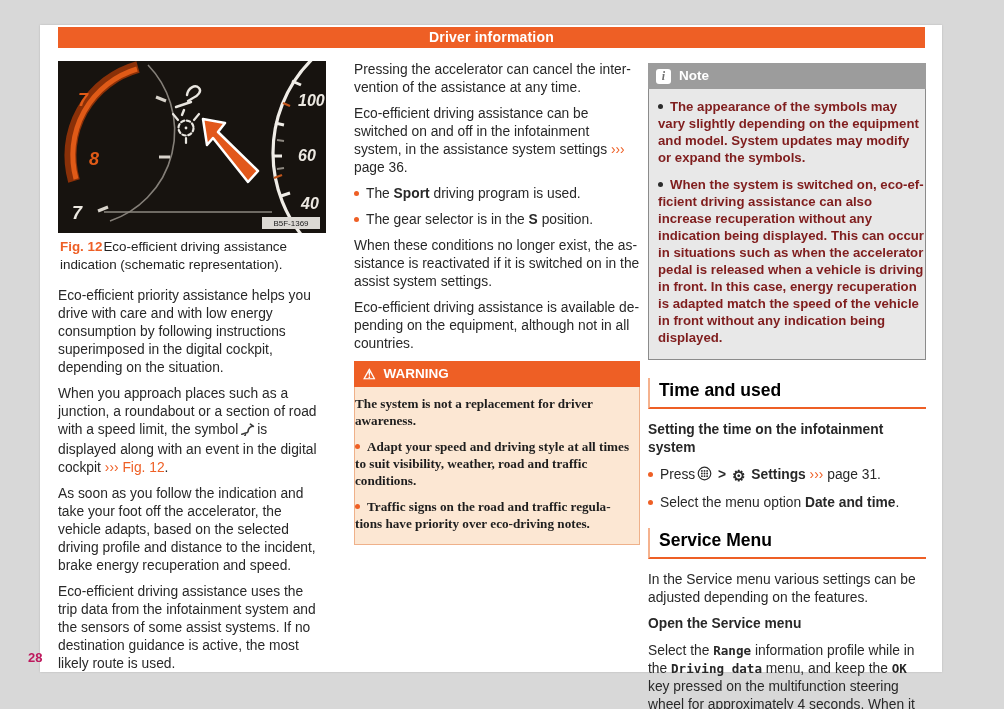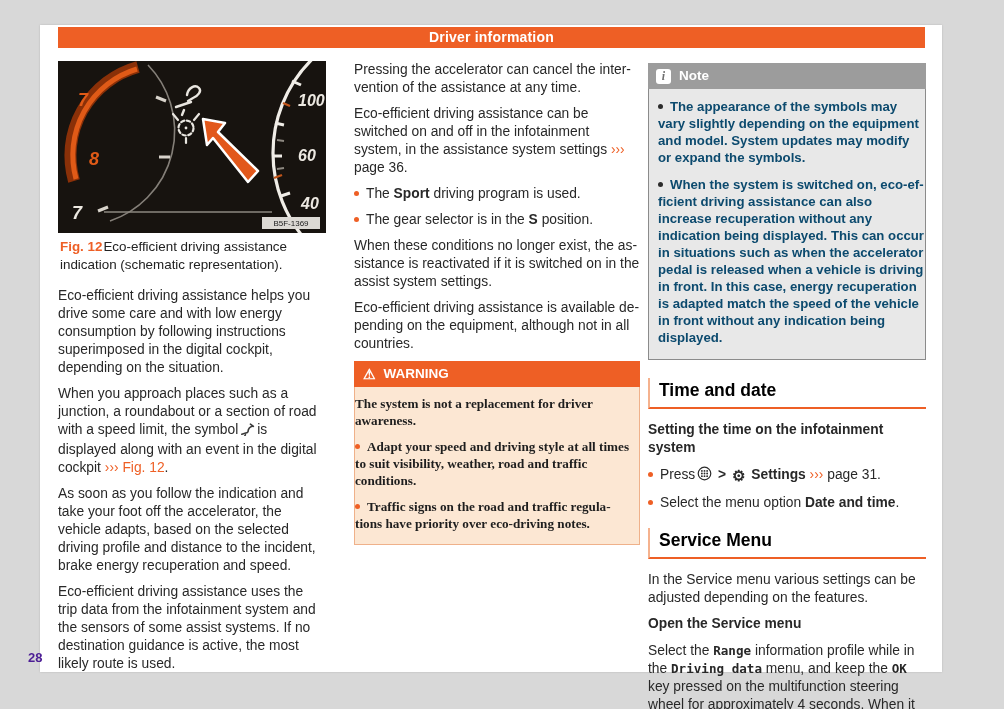--- a/index.html
+++ b/index.html
@@ -60,25 +60,25 @@
   .notebox{border:1px solid #8b8b8b;background:#e8e8e8;margin-bottom:18px;}
   .notehead{
     background:#9c9c9c;color:#fff;font-weight:bold;font-size:13.5px;
     padding:4px 8px;display:flex;align-items:center;gap:8px;margin:-1px -1px 0 -1px;
   }
   .note-i{
     background:#fff;color:#6e6e6e;width:15px;height:15px;border-radius:3px;
     font-family:"Liberation Serif", serif;font-weight:bold;font-style:italic;
     font-size:12px;display:inline-flex;align-items:center;justify-content:center;
   }
-  .notebody{padding:9px 1px 3px 9px;font-weight:bold;color:#0c4a6e;font-size:13.2px;line-height:17px;}
+  .notebody{padding:9px 1px 3px 9px;font-weight:bold;color:#7f1d1d;font-size:13.2px;line-height:17px;}
   .notebody .blt{margin-bottom:10px;}
   .notebody .dot{background:#2b2b2b;}
 
-  .pagenum{position:absolute;left:28px;top:650px;font-size:13px;font-weight:bold;color:#4c1d95;}
+  .pagenum{position:absolute;left:28px;top:650px;font-size:13px;font-weight:bold;color:#be185d;}
 </style>
 </head>
 <body>
 
 <div class="stage">
   <div class="page">
 
     <div class="topbar">
       <span>Driver information</span>
     </div>
@@ -132,21 +132,21 @@
           <line x1="46" y1="151" x2="214" y2="151" stroke="#8d8880" stroke-width="1.5"></line>
           <rect x="204" y="156" width="58" height="12" fill="#dcd9d4"></rect>
           <text x="233" y="165" font-size="8" fill="#1a1a1a" text-anchor="middle">B5F-1369</text>
         </svg>
         <figcaption>
           <span class="figlab">Fig. 12</span><span>Eco-efficient driving assistance indication (schematic representation).</span>
         </figcaption>
       </figure>
 
       <div class="flow">
-          <div class="para"><span>Eco-efficient driving assistance helps you drive some care and with low energy consumption by following instructions superimposed in the digi­tal cockpit, depending on the situation.</span></div>
+          <div class="para"><span>Eco-efficient priority assistance helps you drive with care and with low energy consumption by following instructions superimposed in the digi­tal cockpit, depending on the situation.</span></div>
           <div class="para"><span>When you approach places such as a junction, a roundabout or a section of road with a speed limit, the symbol</span><span class="inline-icon"><svg width="15" height="13" viewBox="0 0 15 13">
                 <g fill="none" stroke="#3a3a3a" stroke-width="1.6" stroke-linecap="round">
                   <path d="M1.8 11.2 L7.4 9.4"></path>
                   <path d="M5.4 11.8 L4.8 12.8"></path>
                   <path d="M8.0 8.6 C8.2 5.8 10.4 3.6 12.6 3.2"></path>
                   <path d="M10.4 1.2 L13.4 3.4"></path>
                 </g>
               </svg></span><span>is displayed along with an event in the digital cockpit </span><span class="o">››› Fig. 12</span><span>.</span></div>
           <div class="para"><span>As soon as you follow the indication and take your foot off the accelerator, the vehicle adapts, based on the selected driving profile and distance to the incident, brake energy re­cuperation and speed.</span></div>
           <div class="para"><span>Eco-efficient driving assistance uses the trip data from the infotainment system and the sen­sors of some assist systems. If no destination guidance is active, the most likely route is used.</span></div>
@@ -181,21 +181,21 @@
         <div class="notehead">
           <span class="note-i">i</span>
           <span>Note</span>
         </div>
         <div class="notebody flow">
             <div class="blt"><span class="dot"></span><span>The appearance of the symbols may vary slightly depending on the equipment and model. System updates may modify or ex­pand the symbols.</span></div>
             <div class="blt"><span class="dot"></span><span>When the system is switched on, eco-ef­ficient driving assistance can also increase recuperation without any indication being displayed. This can occur in situations such as when the accelerator pedal is released when a vehicle is driving in front. In this case, energy recuperation is adapted match the speed of the vehicle in front without any indi­cation being displayed.</span></div>
           </div>
       </div>
 
-      <h1 class="sec-head later">Time and date</h1>
+      <h1 class="sec-head later">Time and used</h1>
       <div class="flow">
           <div class="subhead"><span>Setting the time on the infotainment system</span></div>
           <div class="blt"><span class="dot"></span><span>Press</span><span class="inline-icon"><svg width="15" height="15" viewBox="0 0 16 16">
                 <circle cx="8" cy="8" r="6.7" fill="none" stroke="#2b2b2b" stroke-width="1.3"></circle>
                 <g fill="#2b2b2b">
                   <circle cx="5.2" cy="5.2" r="1"></circle>
                   <circle cx="8" cy="5.2" r="1"></circle>
                   <circle cx="10.8" cy="5.2" r="1"></circle>
                   <circle cx="5.2" cy="8" r="1"></circle>
                   <circle cx="8" cy="8" r="1"></circle>

